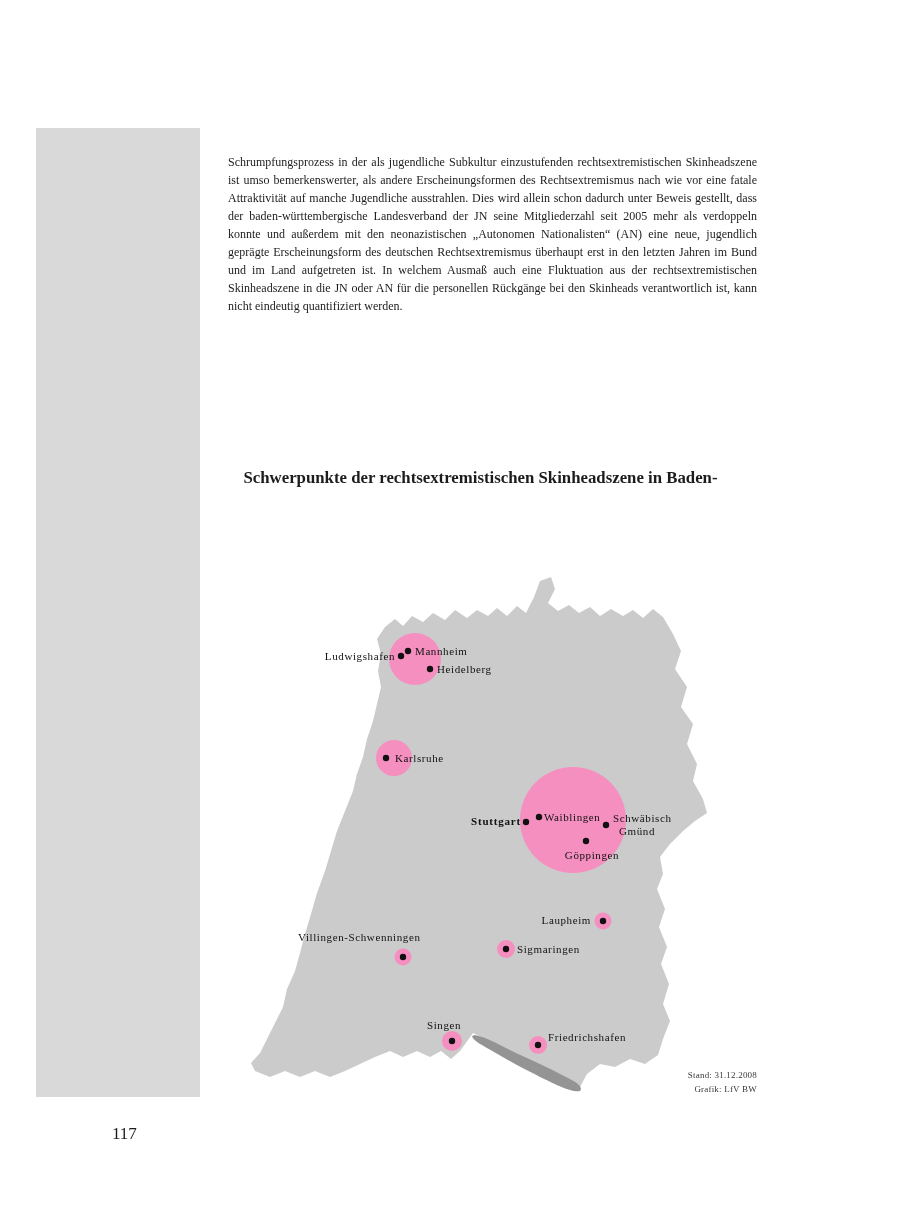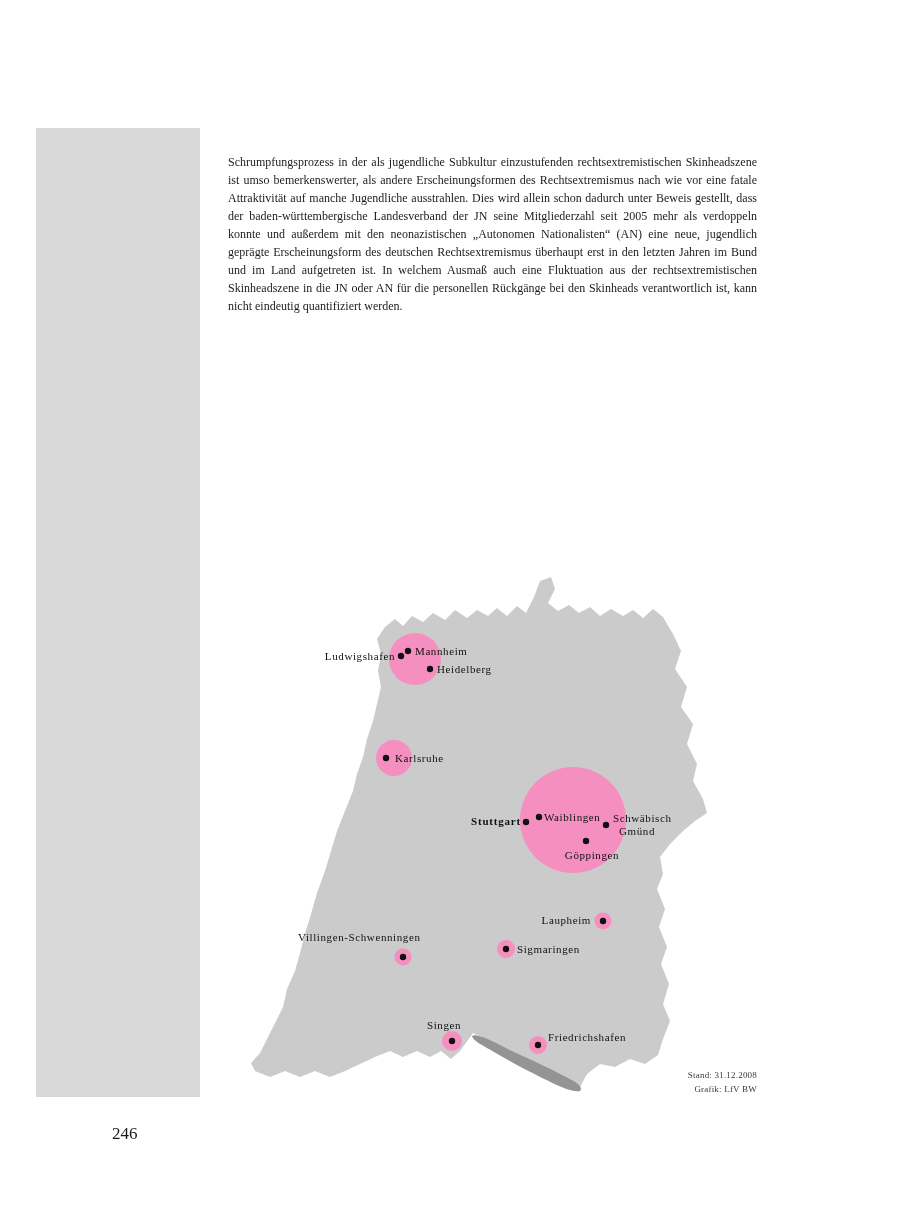--- a/index.html
+++ b/index.html
@@ -63,21 +63,21 @@
 </head>
 <body>
 
 <div class="page">
 
   <div class="margin-band"></div>
 
   <p class="body-par">Schrumpfungsprozess in der als jugendliche Subkultur einzustufenden rechtsextremistischen Skinheadszene ist umso bemerkenswerter, als andere Erscheinungsformen des Rechtsextremismus nach wie vor eine fatale Attraktivität auf manche Jugendliche ausstrahlen. Dies wird allein schon dadurch unter Beweis gestellt, dass der baden-württembergische Landesverband der JN seine Mitgliederzahl seit 2005 mehr als verdoppeln konnte und außerdem mit den neonazistischen „Autonomen Nationalisten“ (AN) eine neue, jugendlich geprägte Erscheinungsform des deutschen Rechtsextremismus überhaupt erst in den letzten Jahren im Bund und im Land aufgetreten ist. In welchem Ausmaß auch eine Fluktuation aus der rechtsextremistischen Skinheadszene in die JN oder AN für die personellen Rückgänge bei den Skinheads verantwortlich ist, kann nicht eindeutig quantifiziert werden.</p>
 
   <div class="fig-title">
-    <br>
+    <span>Schwerpunkte der rechtsextremistischen Skinheadszene in Baden-</span><br>
   </div>
 
   <div class="map-wrap">
     <svg viewBox="0 0 520 560" xmlns="http://www.w3.org/2000/svg">
 
       <path d="M 140 68 L 150 60 158 67 167 57 178 63 188 54 200 61 210 51 222 59 232 51 243 57 252 49 262 57 272 47 281 54 289 38 295 22 306 18 310 30 303 44 313 52 324 46 334 54 345 48 355 57 366 50 378 57 388 51 398 59 408 50 418 58 L 428 75 436 92 430 110 442 128 436 148 448 165 442 185 452 205 448 222 458 240 462 254 450 262 438 272 425 285 415 298 418 315 412 330 420 350 414 368 422 388 416 405 424 425 418 445 425 462 418 480 413 496 L 400 505 385 500 370 508 355 505 342 515 335 528 324 530 312 520 298 512 282 504 268 495 252 487 240 480 228 474 215 492 206 500 196 492 185 498 172 492 158 498 145 492 130 498 115 505 100 512 85 518 70 512 55 518 40 512 25 518 10 512 6 504 L 15 494 22 480 30 464 38 448 42 430 50 412 55 394 60 375 66 355 72 334 80 312 86 292 92 272 100 252 108 232 112 215 118 198 122 180 128 162 132 145 136 128 133 112 136 95 132 80 Z" fill="#cbcbcb"></path>
 
       <path d="M 230 476 C 244 479 256 487 271 494 C 287 501 304 509 319 517 C 329 522 339 527 335 532 C 327 534 312 526 297 519 C 281 511 264 502 249 493 C 239 487 228 482 227 477 Z" fill="#949494"></path>
 
       <circle cx="170" cy="100" r="26" fill="#f58fc0"></circle>
@@ -116,15 +116,15 @@
       <text class="city-label" x="53" y="382">Villingen-Schwenningen</text>
       <text class="city-label" x="272" y="394">Sigmaringen</text>
       <text class="city-label" x="182" y="470">Singen</text>
       <text class="city-label" x="303" y="482">Friedrichshafen</text>
 
       <text class="credit" x="512" y="519" text-anchor="end">Stand: 31.12.2008</text>
       <text class="credit" x="512" y="533" text-anchor="end">Grafik: LfV BW</text>
     </svg>
   </div>
 
-  <div class="page-number">246</div>
+  <div class="page-number">117</div>
 
 </div>
 
 </body></html>

